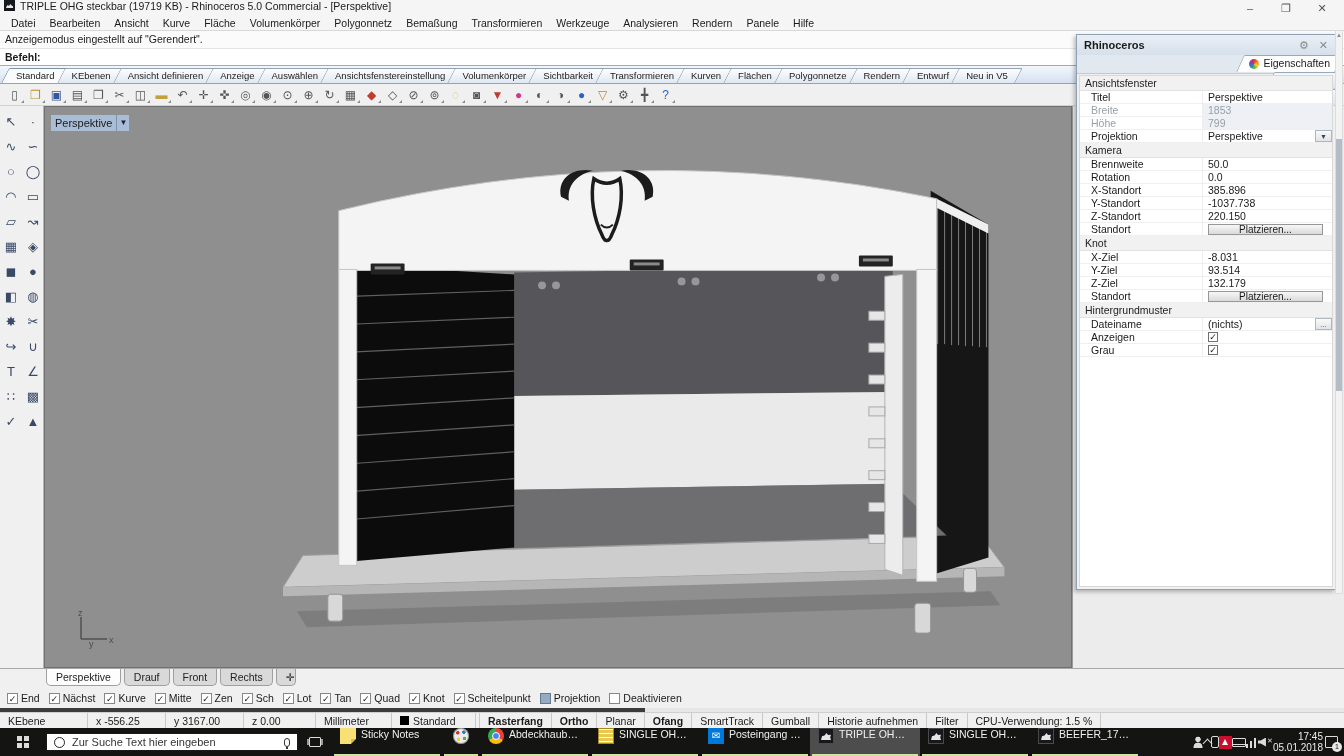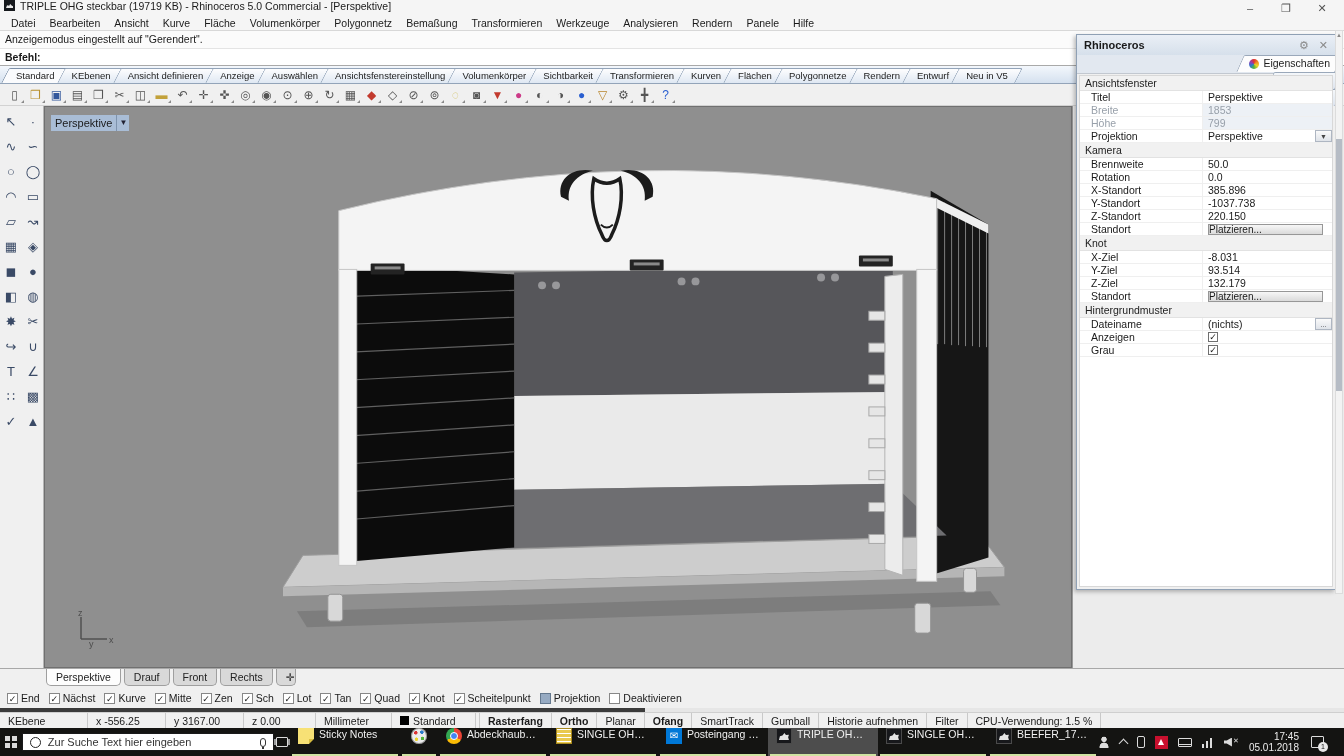--- a/index.html
+++ b/index.html
@@ -69,21 +69,21 @@
   .ic-monitor-icon::after { content:""; position:absolute; left:3px; bottom:-3px; width:4px; height:2px; background:#556; }
 
   .panel-body { position:absolute; left:2px; right:2px; top:40px; bottom:2px; background:#fff; border:1px solid #d8d8d8; overflow:hidden; }
   .psec { height:15px; line-height:15px; padding-left:5px; background:#f1f1f1; border-bottom:1px solid #e2e2e2; color:#222; }
   .prow { display:flex; height:13px; line-height:12px; border-bottom:1px solid #efefef; }
   .prow .pl { width:123px; padding-left:11px; border-right:1px solid #efefef; white-space:nowrap; overflow:hidden; }
   .prow .pv { flex:1; padding-left:5px; position:relative; white-space:nowrap; display:flex; align-items:center; }
   .prow.disabled { color:#98a0aa; }
   .prow.disabled .pv { background:#edf1f6; }
   .ddbtn { position:absolute; right:0; top:0; width:17px; height:100%; background:linear-gradient(#fafafa,#dfe3e9); border:1px solid #aeb6c2; text-align:center; font-size:7px; line-height:11px; color:#444; }
-  .pbtn { flex:1; margin:1px 9px 1px 0; background:linear-gradient(#f7f7f7,#dadada); border:1px solid #979797; font-size:10px; height:11px; line-height:10px; }
+  .pbtn { flex:1; margin:1px 9px 1px 0; background:linear-gradient(#f7f7f7,#dadada); border:1px solid #979797; text-align:center; font-size:10px; height:11px; line-height:10px; }
   .pcb { width:10px; height:10px; border:1px solid #6f6f6f; background:#fff; font-size:9px; line-height:9px; text-align:center; color:#222; }
 
   .pscroll { position:absolute; right:1px; top:30px; width:8px; height:564px; background:#f3f3f3; border:1px solid #dcdcdc; z-index:6; }
   .pscroll .arrow { display:block; text-align:center; font-size:6px; color:#888; line-height:8px; }
   .pthumb { position:absolute; left:0; right:0; top:108px; height:252px; background:#b6bcc5; }
 
   
   .vtabs { height:20px; background:#f0f0f0; border-top:1px solid #a8a8a8; display:flex; padding-left:46px; }
   .vtab { position:relative; height:17px; line-height:16px; padding:0 10px; margin-right:3px; font-size:10.5px; color:#222; }
   .vtab::before { content:""; position:absolute; inset:0; background:#d9d9d9; border:1px solid #9f9f9f; border-top:none; border-radius:0 0 5px 5px; }
@@ -136,21 +136,21 @@
     background-image:radial-gradient(circle at 30% 30%,#d33 1.5px,transparent 2px),radial-gradient(circle at 68% 26%,#2a7ccc 1.5px,transparent 2px),radial-gradient(circle at 72% 65%,#52b43c 1.5px,transparent 2px),radial-gradient(circle at 34% 70%,#ecd42a 1.5px,transparent 2px); }
   .ap-chrome-icon { border-radius:50%; background:conic-gradient(#ea4335 0 120deg,#fbbc05 0 240deg,#34a853 0 360deg); }
   .ap-chrome-icon::after { content:""; position:absolute; inset:4px; background:#4285f4; border:1.5px solid #fff; border-radius:50%; }
   .ap-document-yellow-icon { background:#e9c94d; border:1px solid #a8891e; background-image:linear-gradient(#fff 1px,transparent 1px); background-size:100% 4px; background-position:0 4px; }
   .ap-mail-icon { background:#0078d7; color:#fff; font-size:10px; line-height:16px; text-align:center; }
   .ap-mail-icon::after { content:"✉"; }
   .ap-rhino-icon { background:#17181b; border:1px solid #4a4a4a; }
   .ap-rhino-icon::after { content:""; position:absolute; left:2px; right:2px; top:4px; bottom:3px; background:#e4e4e4;
     clip-path:polygon(0 100%,10% 45%,35% 35%,55% 0,70% 30%,100% 25%,92% 60%,100% 100%); }
 
-  .tray { margin-left:auto; display:flex; align-items:center; gap:10px; padding-right:20px; }
+  .tray { margin-left:auto; display:flex; align-items:center; padding-right:6px; }
   .tri { flex:none; position:relative; }
   .tr-people-icon { width:12px; height:12px;
     background:radial-gradient(circle at 50% 28%,#dcdcdc 2.4px,transparent 3px),radial-gradient(circle at 50% 92%,#dcdcdc 4.2px,transparent 4.8px); }
   .tr-chevron-up-icon { width:7px; height:7px; border:solid #dcdcdc; border-width:1.5px 1.5px 0 0; transform:rotate(-45deg); margin-top:3px; }
   .tr-phone-icon { width:8px; height:12px; border:1.2px solid #dcdcdc; border-radius:2px; }
   .tr-adobe-icon { width:13px; height:13px; background:#c8102e; display:flex; align-items:center; justify-content:center; }
   .tr-adobe-icon::after { content:""; border-left:3.5px solid transparent; border-right:3.5px solid transparent; border-bottom:6px solid #fff; }
   .tr-keyboard-icon { width:14px; height:9px; border:1px solid #dcdcdc; border-radius:1px; background:linear-gradient(transparent 5px,#dcdcdc 5px 6px,transparent 6px); }
   .tr-network-icon { width:12px; height:11px;
     background:linear-gradient(#dcdcdc,#dcdcdc) 0 100%/2px 4px no-repeat,linear-gradient(#dcdcdc,#dcdcdc) 4px 100%/2px 7px no-repeat,linear-gradient(#dcdcdc,#dcdcdc) 8px 100%/2px 10px no-repeat; }

